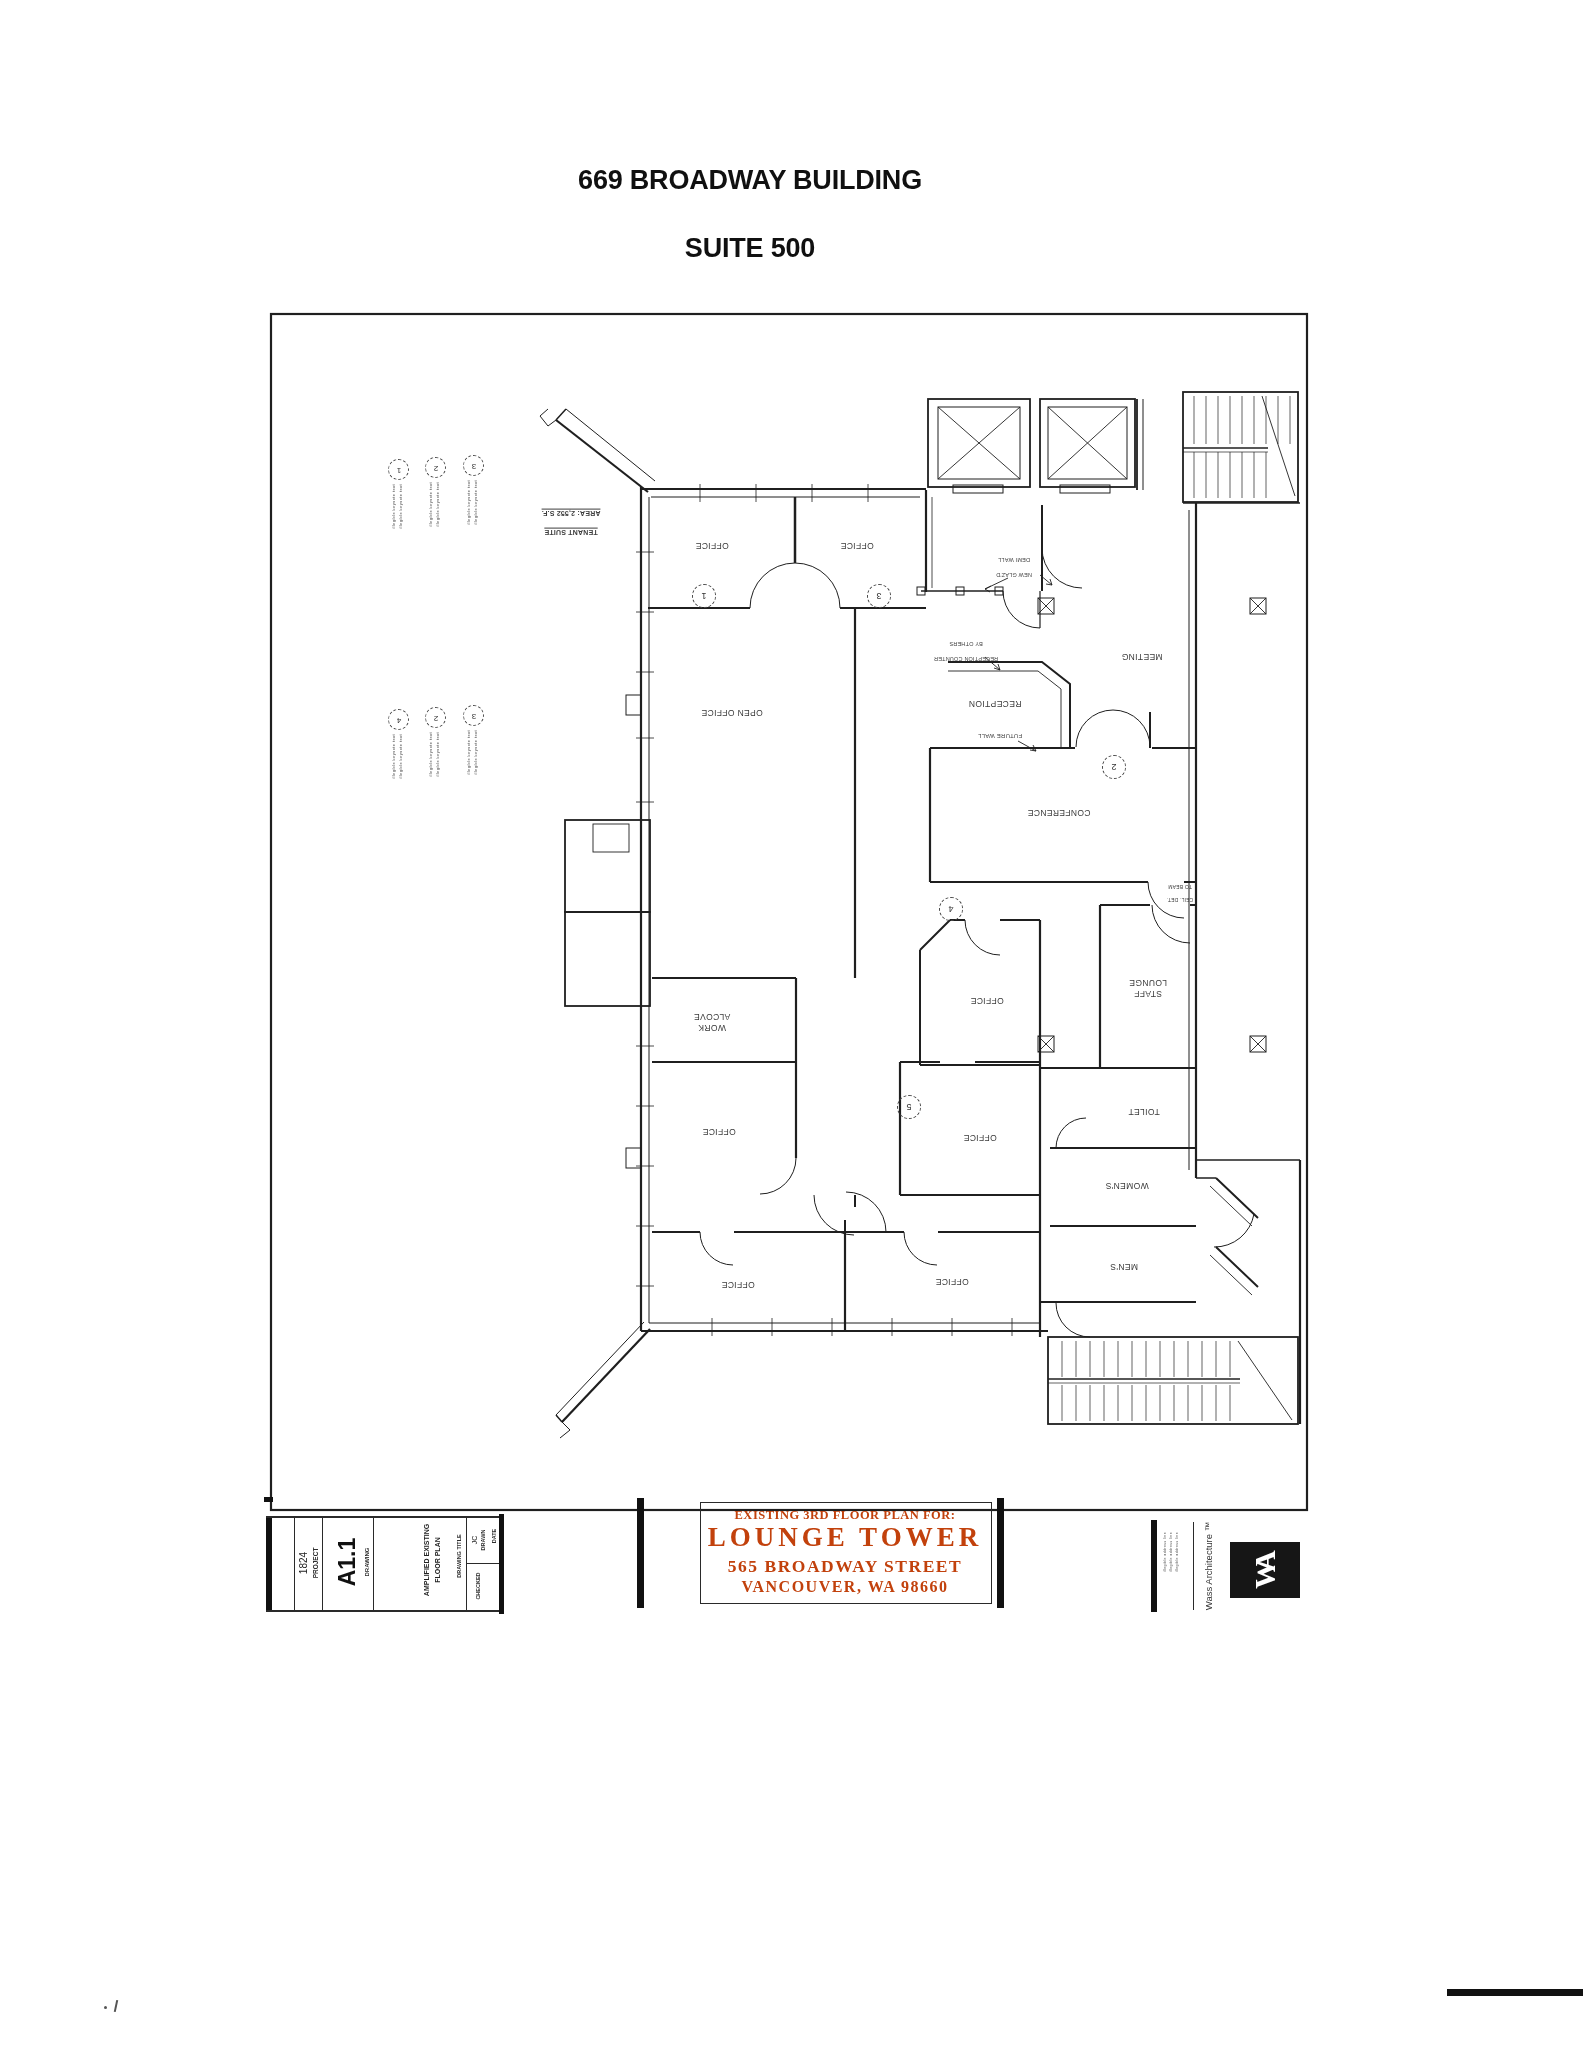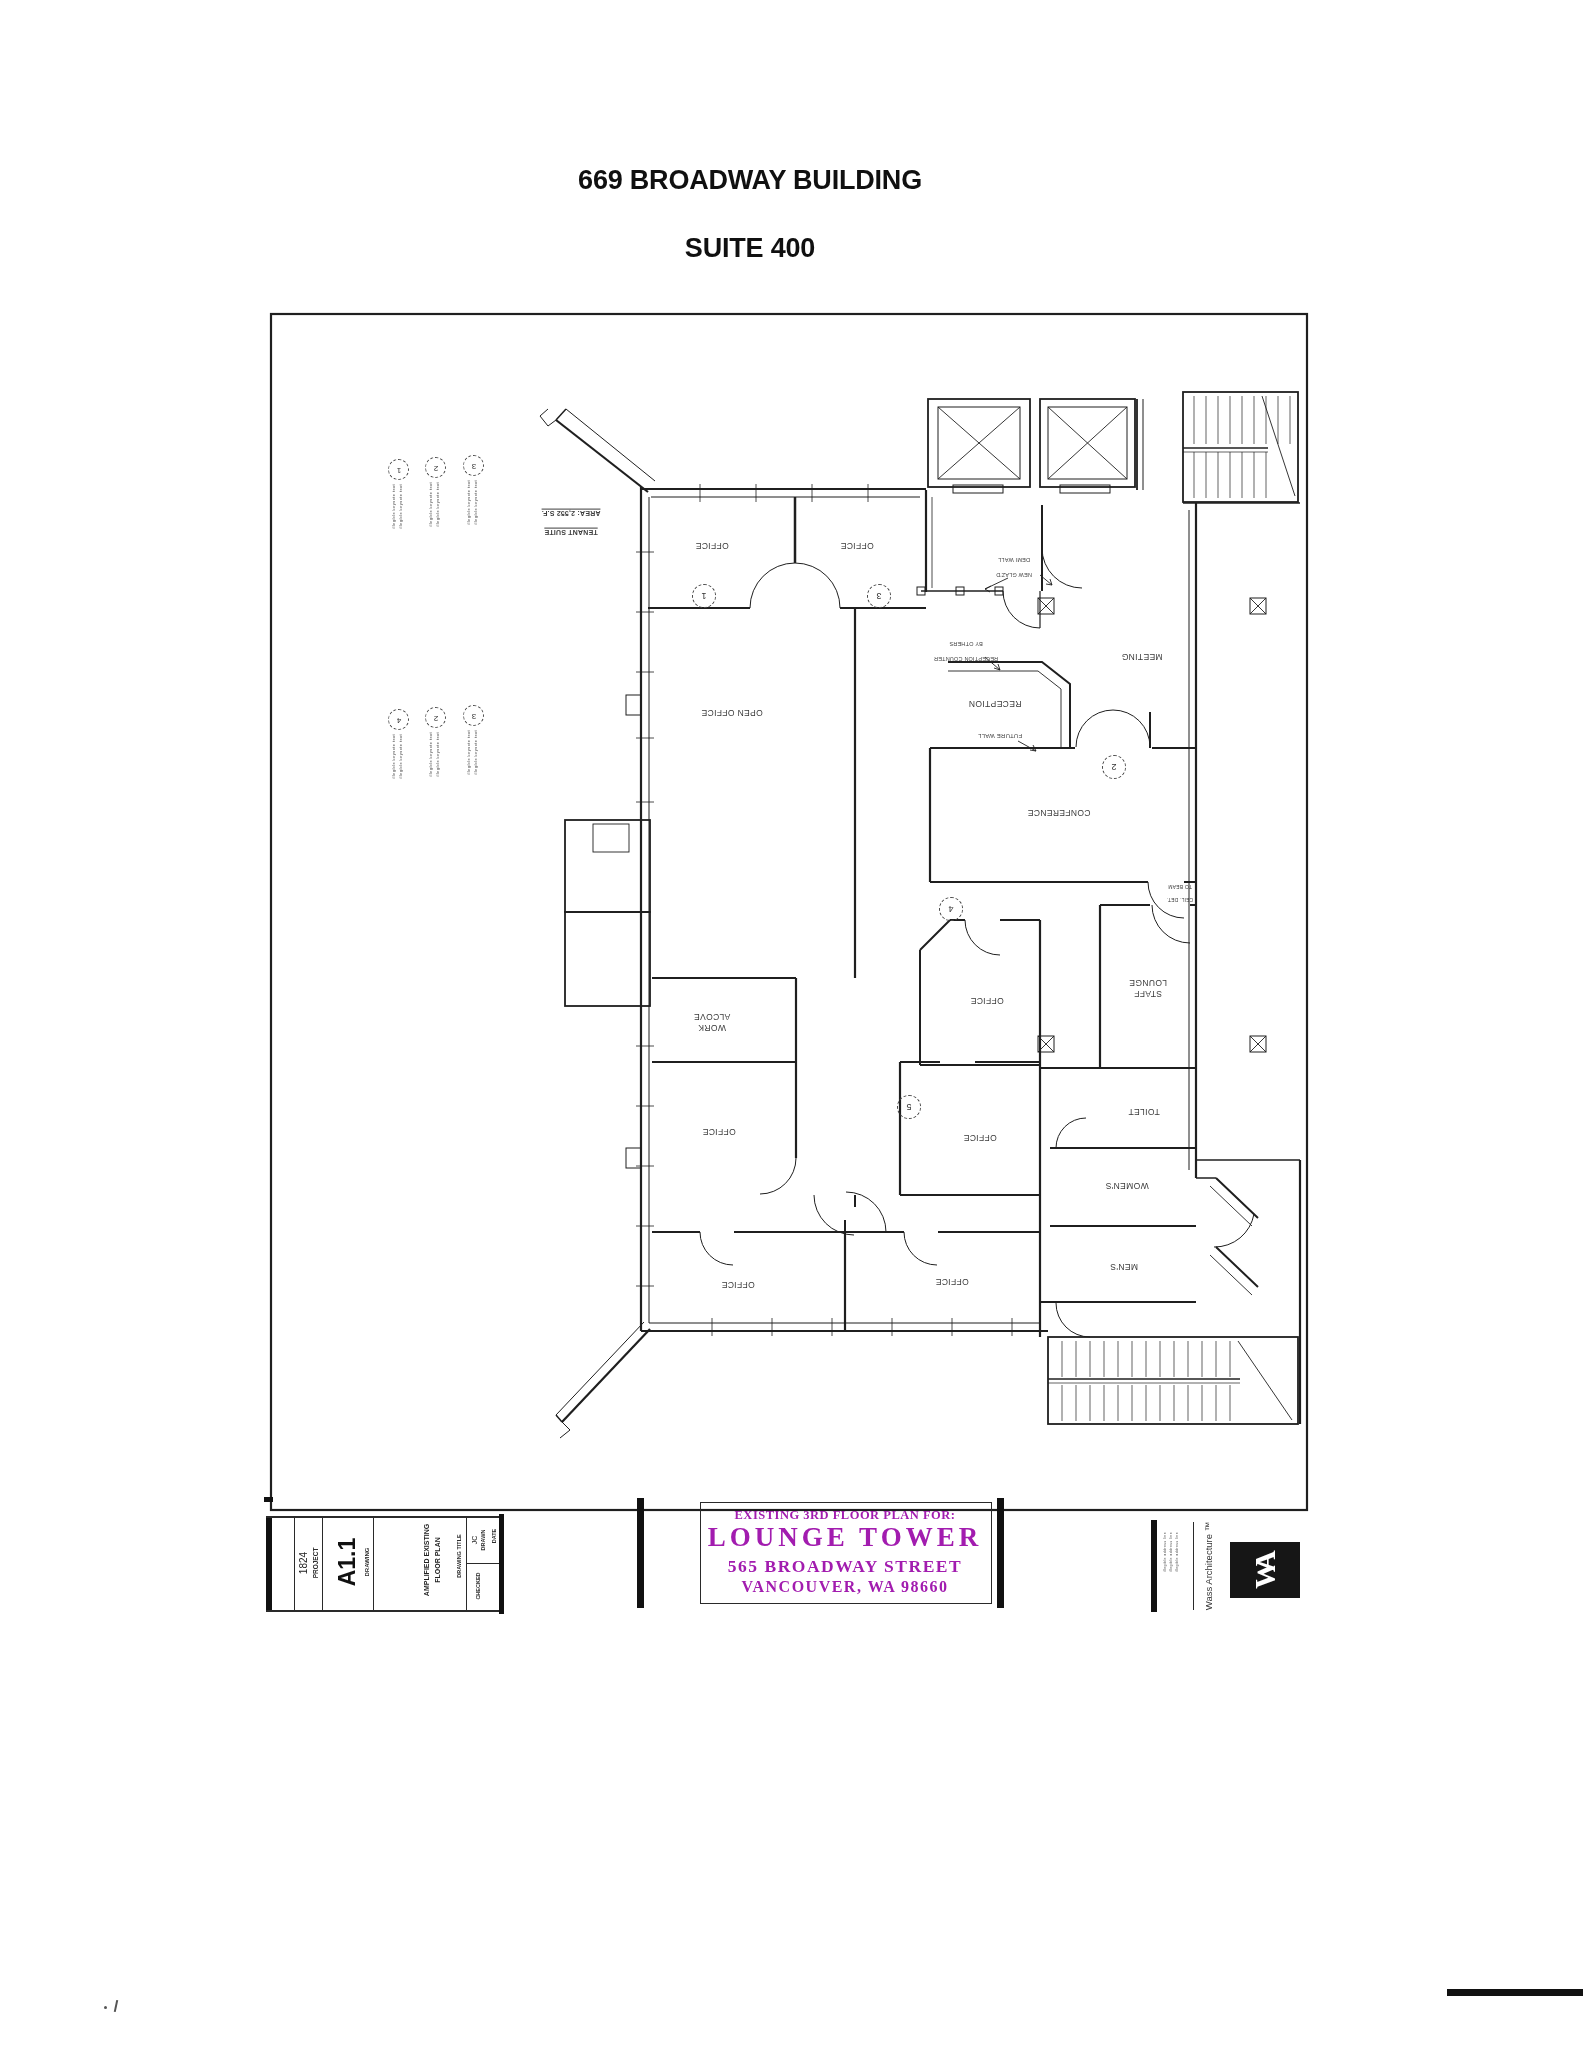--- a/index.html
+++ b/index.html
@@ -19,35 +19,35 @@
       display:flex;align-items:center;justify-content:center;font-size:9px;color:#333;}
   .mcirc{position:absolute;width:19px;height:19px;border:1px dashed #4a4a4a;border-radius:50%;
       display:flex;align-items:center;justify-content:center;font-size:8px;color:#333;}
   .micro{position:absolute;font-size:4px;line-height:1.7;letter-spacing:.4px;color:#4a4a4a;
       writing-mode:vertical-rl;transform:translate(-50%,0) rotate(180deg);white-space:pre-line;}
   .bar{position:absolute;background:#111;}
   .hline{position:absolute;background:#2a2a2a;height:1.5px;}
   .vline{position:absolute;background:#2a2a2a;width:1.3px;}
   .tb-label{color:#2e2e2e;font-weight:700;}
   .client{position:absolute;left:845px;transform:translateX(-50%);text-align:center;
-      font-family:"Liberation Serif",serif;font-weight:700;color:#a21caf;white-space:nowrap;}
+      font-family:"Liberation Serif",serif;font-weight:700;color:#c2410c;white-space:nowrap;}
   .logo{position:absolute;left:1230px;top:1542px;width:70px;height:56px;background:#161616;
       display:flex;align-items:center;justify-content:center;}
   .logo span{color:#fff;font-family:"Liberation Serif",serif;font-weight:700;font-size:30px;
       letter-spacing:-0.32em;transform:rotate(-90deg);padding-right:0.3em;}
   svg .w{stroke:#1f1f1f;fill:none;}
 </style>
 </head>
 <body>
 
 <div id="sheet">
 
   <div class="page-title">
     <div>669 BROADWAY BUILDING</div>
-    <div>SUITE 400</div>
+    <div>SUITE 500</div>
   </div>
 
   <svg class="abs" style="left:0;top:0" width="1583" height="2048" viewBox="0 0 1583 2048">
 
     <g>
       <rect class="w" x="271" y="314" width="1036" height="1196" stroke-width="2.2"></rect>
     </g>
 
     <g>
       <path class="w" stroke-width="2.2" d="M641,487 V1331"></path>

